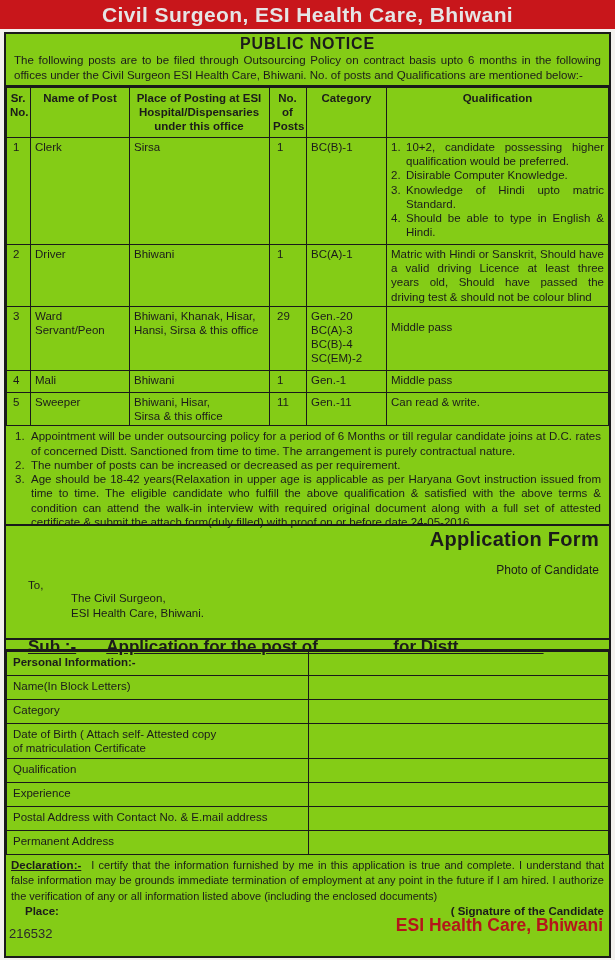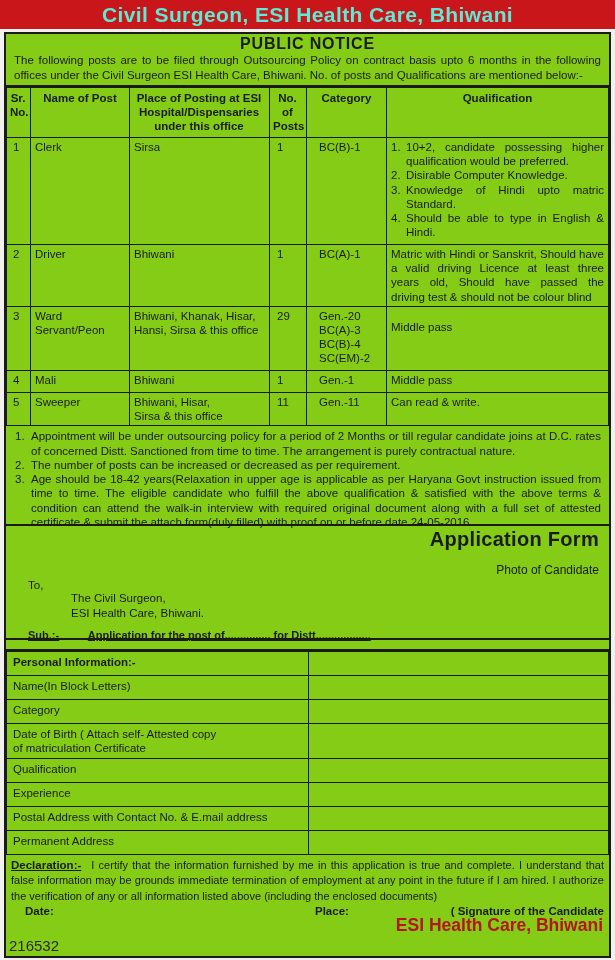--- a/index.html
+++ b/index.html
@@ -7,21 +7,21 @@
   body {
     background: #f3f1ee;
     font-family: "Liberation Sans", sans-serif;
     color: #1b1b1b;
     -webkit-font-smoothing: antialiased;
   }
   
   .masthead {
     height: 29px;
     background: #c8161b;
-    color: #5eead4;
+    color: #e5e5e5;
     font-weight: bold;
     font-size: 21px;
     line-height: 29px;
     text-align: center;
     letter-spacing: 0.4px;
   }
   
   .doc {
     position: relative;
     margin: 3px 4px 0 4px;
@@ -49,55 +49,55 @@
   .posts-table tr.r0 { height: 107px; }
   .posts-table tr.r1 { height: 59px; }
   .posts-table tr.r2 { height: 64px; }
   .posts-table tr.r3 { height: 22px; }
   .posts-table tr.r4 { height: 32px; }
   .pre { white-space: pre-line; }
   .qpara { text-align: justify; }
   .qitem { display: flex; }
   .qnum { width: 15px; flex: 0 0 15px; }
   .qtext { flex: 1; text-align: justify; }
-  td.cat { padding-left: 12px; }
+  td.cat { padding-left: 4px; }
   td.sr { text-align: left; padding-left: 6px; }
   td.nop { padding-left: 7px; }
   
   .notes { border-bottom: 2px solid #1a1a1a; padding: 3px 6px 4px 4px; font-size: 11.5px; height: 100px; }
   .note { display: flex; line-height: 14.3px; }
   .note-num { flex: 0 0 21px; padding-left: 5px; }
   .note-text { flex: 1; text-align: justify; padding-right: 2px; }
   
   .app-form { border-bottom: 2px solid #1a1a1a; padding: 2px 10px 8px 10px; height: 114px; }
   .app-title { text-align: right; font-size: 20px; font-weight: bold; letter-spacing: 0.3px; }
   .photo-label { text-align: right; font-size: 12px; margin-top: 12px; }
   .to-label { font-size: 11.5px; margin-top: 2px; margin-left: 12px; }
   .addr { font-size: 11.5px; margin-left: 55px; line-height: 14.5px; }
-  .subject-row { margin-top: 9px; margin-left: 12px; font-size: 11px; font-weight: bold; }
+  .subject-row { margin-top: 17px; margin-left: 12px; font-size: 17px; font-weight: bold; }
   .subject-row span { text-decoration: underline; }
   .subject-label { margin-right: 26px; }
   .gap-strip { height: 11px; border-bottom: 2px solid #1a1a1a; }
   
   .personal-table { width: 100%; border-collapse: collapse; font-size: 11.5px; }
   .personal-table td { border: 1px solid #1a1a1a; vertical-align: top; padding: 4px 6px 3px 6px; line-height: 13.5px; }
   .personal-table td.label { width: 302px; }
   .personal-table tr { height: 24px; }
   .personal-table tr.tall { height: 34px; }
   .personal-table td.bold { font-weight: bold; }
   
   .declaration { padding: 3px 5px 0 5px; font-size: 11px; }
   .decl-para { text-align: justify; line-height: 15.2px; }
   .decl-label { font-weight: bold; text-decoration: underline; margin-right: 10px; font-size: 11.5px; }
   .decl-meta { display: flex; font-weight: bold; font-size: 11.5px; margin-top: 1px; padding-left: 14px; }
   .decl-date { flex: 0 0 290px; }
   .decl-place { flex: 1; }
   .decl-sign { text-align: right; white-space: nowrap; }
   .red-signatory { text-align: right; font-weight: bold; font-size: 17.5px; line-height: 16.5px; color: #b5151a; padding-right: 1px; }
-  .serial { position: absolute; left: 3px; bottom: 2px; font-size: 15px; color: #2a2a2a; }
+  .serial { position: absolute; left: 3px; bottom: 15px; font-size: 13px; color: #2a2a2a; }
 </style>
 </head>
 <body>
 
 <header class="masthead" style="background-color: rgb(200, 22, 27);">Civil Surgeon, ESI Health Care, Bhiwani</header>
 
 <div class="doc">
 
   <section class="notice-head">
     <div class="public-notice-title">PUBLIC NOTICE</div>
@@ -186,21 +186,21 @@
       <td class="nop">11</td>
       <td class="cat">Gen.-11</td>
       <td>Can read &amp; write.</td>
     </tr>
   </tbody>
     </table>
 
   <section class="notes">
     <div class="note">
       <span class="note-num">1.</span>
-      <span class="note-text">Appointment will be under outsourcing policy for a period of 2 Months or till regular candidate joins at D.C. rates of  concerned Distt. Sanctioned from time to time. The arrangement is purely contractual nature.</span>
+      <span class="note-text">Appointment will be under outsourcing policy for a period of 6 Months or till regular candidate joins at D.C. rates of  concerned Distt. Sanctioned from time to time. The arrangement is purely contractual nature.</span>
     </div>
     <div class="note">
       <span class="note-num">2.</span>
       <span class="note-text">The number of posts can be increased or decreased as per requirement.</span>
     </div>
     <div class="note">
       <span class="note-num">3.</span>
       <span class="note-text">Age should be 18-42 years(Relaxation in upper age is applicable as per Haryana Govt instruction issued from time to time. The eligible candidate who fulfill the above qualification &amp; satisfied with the above terms &amp; condition can attend the walk-in interview with required original document along with a full set of attested certificate &amp; submit the attach form(duly filled) with proof on or before date 24-05-2016.</span>
     </div>
   </section>
@@ -255,21 +255,20 @@
       <td></td>
     </tr>
   </tbody>
     </table>
 
   <section class="declaration">
     <p class="decl-para">
       <span class="decl-label">Declaration:-</span><span>I certify that the information furnished by me in this application is true and complete. I understand that false information may be grounds immediate termination of employment at any point in the future if I am hired. I authorize the verification of any or all information listed above (including the enclosed documents)</span>
     </p>
     <div class="decl-meta">
-      <span class="decl-date">Date:</span>
       <span class="decl-place">Place:</span>
       <span class="decl-sign">( Signature of the Candidate</span>
     </div>
     <div class="red-signatory" style="color: rgb(181, 21, 26);">
       <div>ESI Health Care, Bhiwani</div>
     </div>
   </section>
 
   <div class="serial">216532</div>
 </div>

